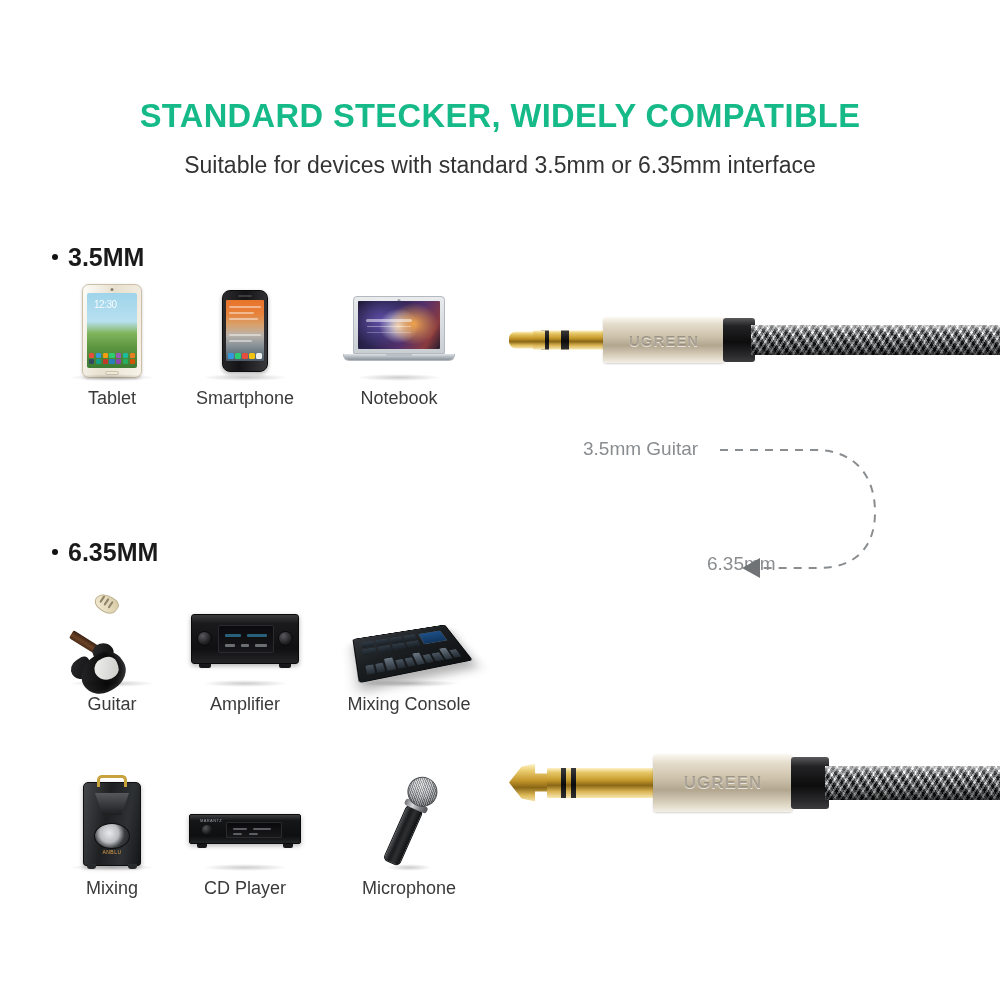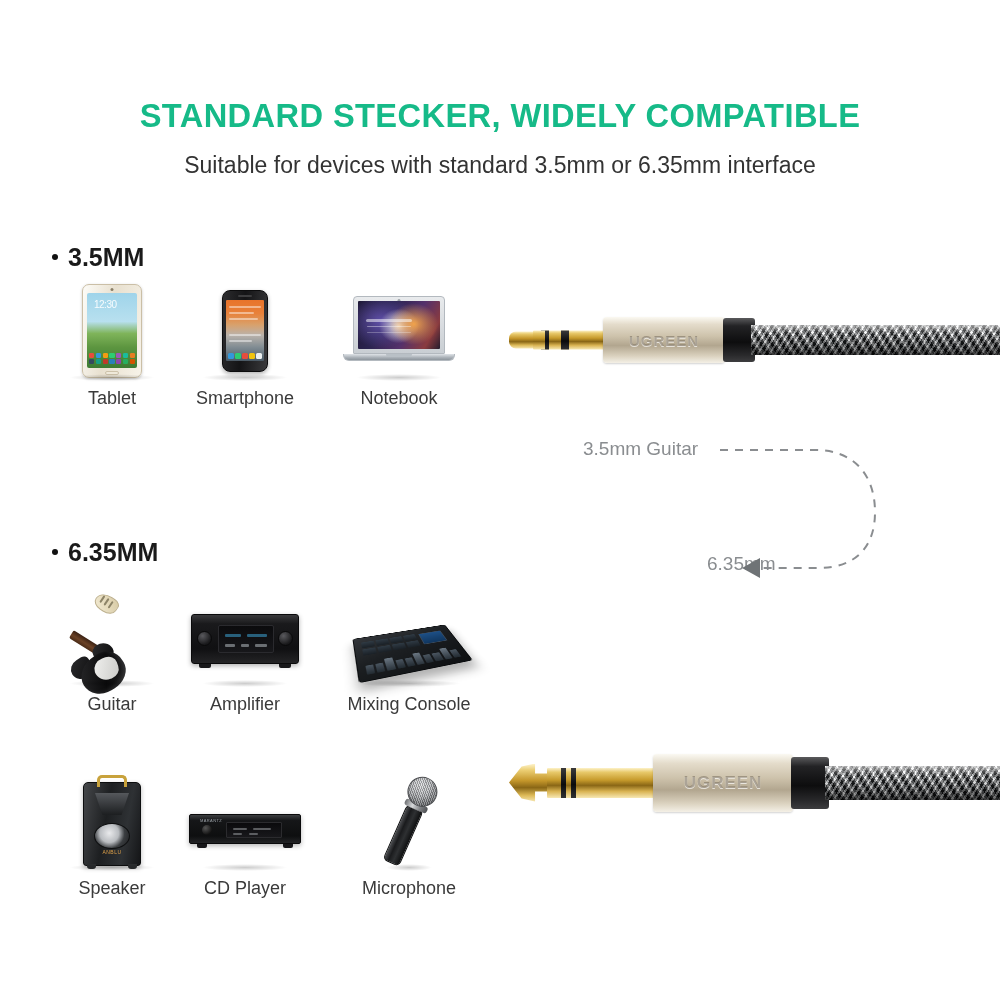--- a/index.html
+++ b/index.html
@@ -573,21 +573,21 @@
         <div class="spk-horn"></div>
         <div class="spk-woofer"></div>
         <div class="spk-badge">ANBLU</div>
       </div>
       <div class="spk-wheels">
         <i style="left:2px"></i>
           <i style="right:2px"></i>
       </div>
       <div class="shadow"></div>
     </div>
-    <div class="cap">Speaker</div>
+    <div class="cap">Mixing</div>
   </div>
 
   <div class="dev" id="dev-cdplayer">
     <div class="art">
       <div class="cdp">
         <div class="cdp-brand">MARANTZ</div>
         <div class="cdp-knob"></div>
         <div class="cdp-tray">
           <i style="left:6px;top:5px;width:14px"></i>
           <i style="left:26px;top:5px;width:18px"></i>

